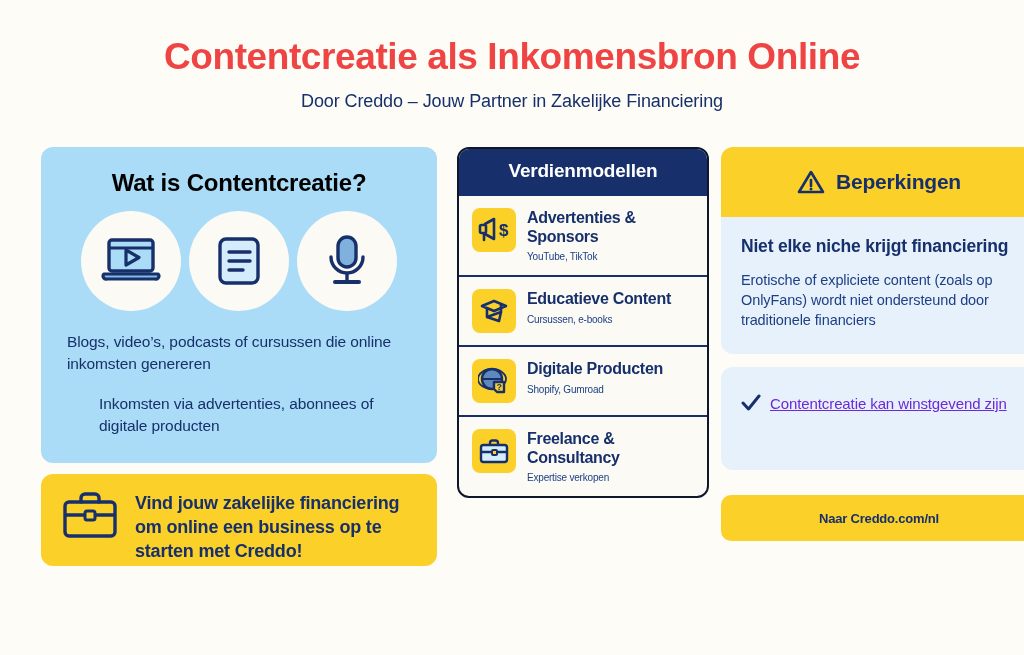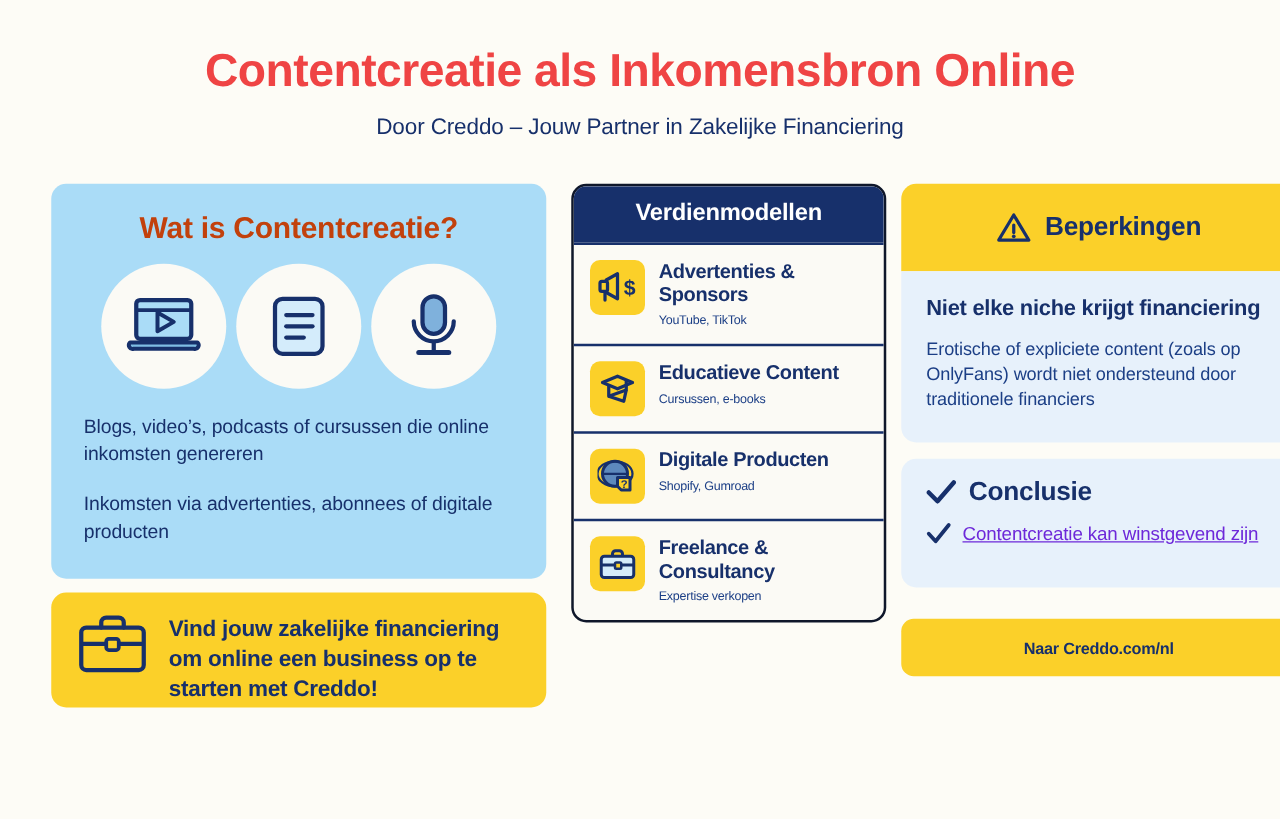--- a/index.html
+++ b/index.html
@@ -60,21 +60,21 @@
     background: #aadcf7;
     border-radius: 12px;
     height: 316px;
     box-sizing: border-box;
     padding: 22px 26px 0 26px;
   }
   .blue-card h2 {
     margin: 0;
     font-size: 24px;
     font-weight: bold;
-    color: #c2410c;
+    color: #000000;
     text-align: center;
     letter-spacing: -0.2px;
   }
   .icon-row {
     display: flex;
     justify-content: space-between;
     padding: 14px 14px 0 14px;
   }
   .icon-circle {
     width: 100px; height: 100px;
@@ -84,21 +84,21 @@
     align-items: center;
     justify-content: center;
   }
   .blue-card p {
     color: #17306b;
     font-size: 15.5px;
     line-height: 1.42;
     margin: 20px 0 0 0;
     letter-spacing: -0.1px;
   }
-  .blue-card p.second { margin-top: 18px; }
+  .blue-card p.second { margin-top: 18px; margin-left: 32px; }
 
   
   .yellow-cta {
     margin-top: 11px;
     background: #fbd029;
     border-radius: 12px;
     height: 92px;
     box-sizing: border-box;
     padding: 16px 20px;
     display: flex;
@@ -395,28 +395,20 @@
     </span>
     <span class="t">Beperkingen</span>
   </div>
 
   <div class="warn-body">
     <p class="lead">Niet elke niche krijgt financiering</p>
     <p class="desc">Erotische of expliciete content (zoals op OnlyFans) wordt niet ondersteund door traditionele financiers</p>
   </div>
 
   <div class="concl-card">
-    <div class="concl-title">
-      <span>
-        <svg width="24" height="20" viewBox="0 0 24 20">
-          <path d="M2 10 L9 17 L22 2" fill="none" stroke="#17306b" stroke-width="3.6" stroke-linecap="round" stroke-linejoin="round"></path>
-        </svg>
-      </span>
-      <span>Conclusie</span>
-    </div>
     <div class="concl-point">
       <span>
         <svg width="20" height="18" viewBox="0 0 20 18">
           <path x="0" d="M2 9 L7.5 15 L18 2" fill="none" stroke="#17306b" stroke-width="3" stroke-linecap="round" stroke-linejoin="round"></path>
         </svg>
       </span>
       <span class="ct">Contentcreatie kan winstgevend zijn</span>
     </div>
   </div>
 

